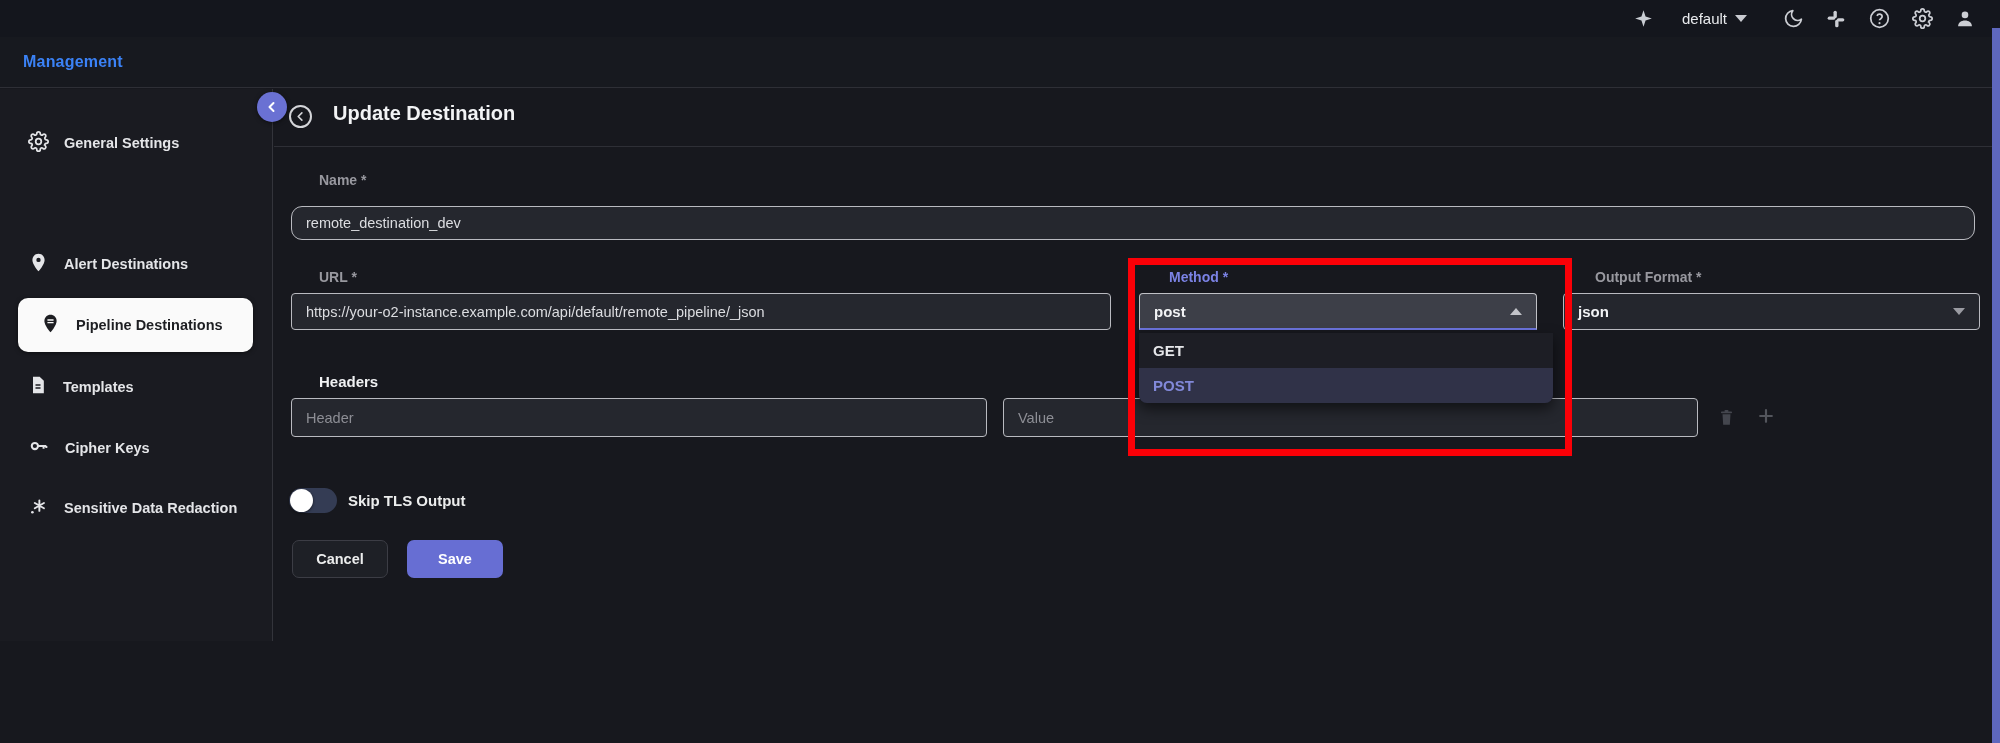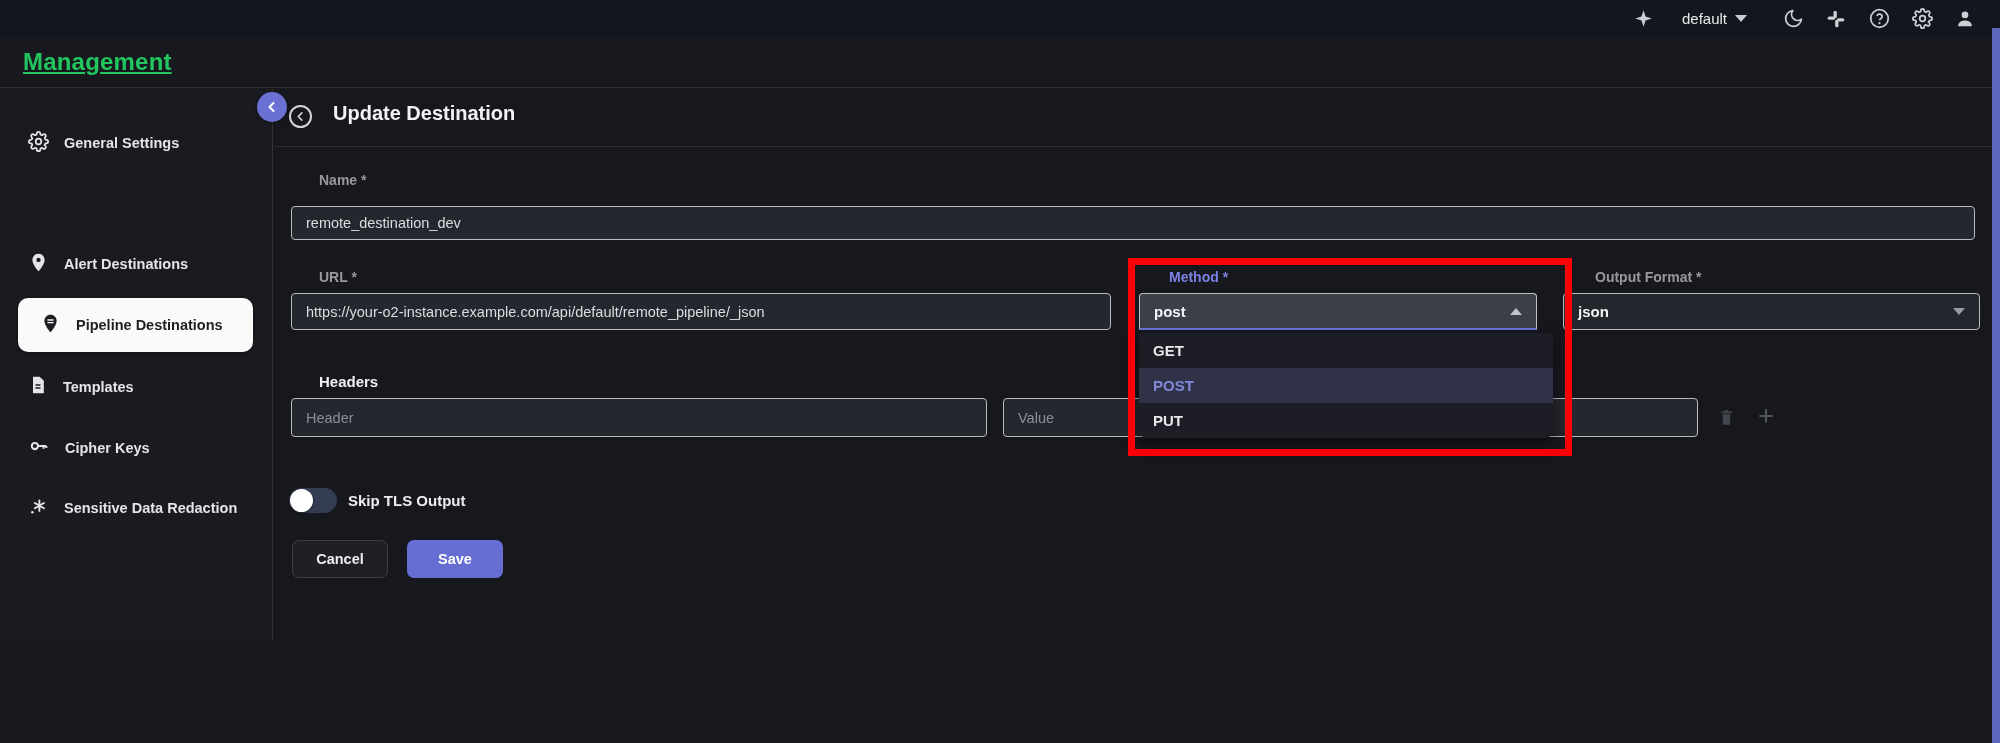--- a/index.html
+++ b/index.html
@@ -11,21 +11,21 @@
           display:flex;align-items:center;justify-content:flex-end;gap:21px;padding-right:24px;}
   .tb-icon{width:22px;height:22px;display:flex;align-items:center;justify-content:center;color:#ccced4;cursor:pointer;}
   .tb-icon svg{display:block;}
   .org{display:flex;align-items:center;gap:8px;cursor:pointer;margin-right:14px;margin-left:6px;justify-content:space-between;}
   .org-label{font-size:15px;color:#e8eaed;}
   .caret-down{width:0;height:0;border-left:6px solid transparent;border-right:6px solid transparent;border-top:7px solid #c9cbd1;}
 
   
   .mgmtbar{position:absolute;left:0;top:37px;width:2000px;height:51px;background:#17191f;
            border-bottom:1px solid #2e2f36;display:flex;align-items:center;padding-left:23px;}
-  .mgmt-title{font-size:24px;font-weight:700;color:#22c55e;letter-spacing:.2px;text-decoration:underline;}
+  .mgmt-title{font-size:16px;font-weight:700;color:#3b82f6;letter-spacing:.2px;}
 
   
   .sidebar{position:absolute;left:0;top:89px;width:273px;height:552px;background:#1a1b21;border-right:1px solid #33343b;}
   .side-item{position:absolute;left:0;width:273px;height:54px;display:flex;align-items:center;gap:15px;
              padding-left:28px;cursor:pointer;color:#e4e5e8;}
   .side-item .lbl{font-size:14.5px;font-weight:600;}
   .side-item svg{flex:0 0 auto;}
   .side-item.active{left:18px;width:235px;background:#fafafa;border-radius:10px;color:#1d1e22;
                     box-shadow:0 1px 4px rgba(0,0,0,.5);padding-left:22px;}
   .collapse-btn{position:absolute;left:257px;top:92px;width:30px;height:30px;border-radius:50%;
@@ -179,34 +179,33 @@
 
   <div class="back-btn">
     <svg width="11" height="11" viewBox="0 0 24 24" fill="none" stroke="#d4d5d9" stroke-width="3.5" stroke-linecap="round" stroke-linejoin="round">
         <polyline points="15 4 7 12 15 20"></polyline>
       </svg>
   </div>
   <div class="page-title">Update Destination</div>
   <div class="hdr-divider"></div>
 
   <div class="f-label" style="left:291px;top:172px;">Name *</div>
-  <input class="t-input" style="left: 291px; top: 206px; width: 1684px; height: 34px;" value="remote_destination_dev">
+  <input class="t-input" style="left: 291px; top: 206px; width: 1684px; height: 34px; border-radius: 11px;" value="remote_destination_dev">
 
   <div class="f-label" style="left:291px;top:269px;">URL *</div>
   <input class="t-input" style="left: 291px; top: 293px; width: 820px; height: 37px;" value="https://your-o2-instance.example.com/api/default/remote_pipeline/_json">
 
   <div class="f-label focus" style="left:1141px;top:269px;">Method *</div>
   <div class="sel" style="left:1139px;top:293px;width:398px;height:37px;background:#3d3f48;border:1px solid #c0c1c6;border-bottom:2px solid #6c74dd;">
     <span class="sel-value">post</span>
     <span class="caret-up-sm"></span>
   </div>
   <div class="menu">
     <div class="menu-row">GET</div>
     <div class="menu-row hl">POST</div>
-    <div class="menu-row">PUT</div>
   </div>
 
   <div class="f-label" style="left:1567px;top:269px;">Output Format *</div>
   <div class="sel" style="left:1563px;top:293px;width:417px;height:37px;background:#24262d;border:1px solid #b9bac0;border-radius:4px;">
     <span class="sel-value">json</span>
     <span class="caret-down-sm"></span>
   </div>
 
   <div class="f-label white" style="left:291px;top:373px;">Headers</div>
   <input class="t-input" style="left: 291px; top: 398px; width: 696px; height: 39px;" placeholder="Header">

